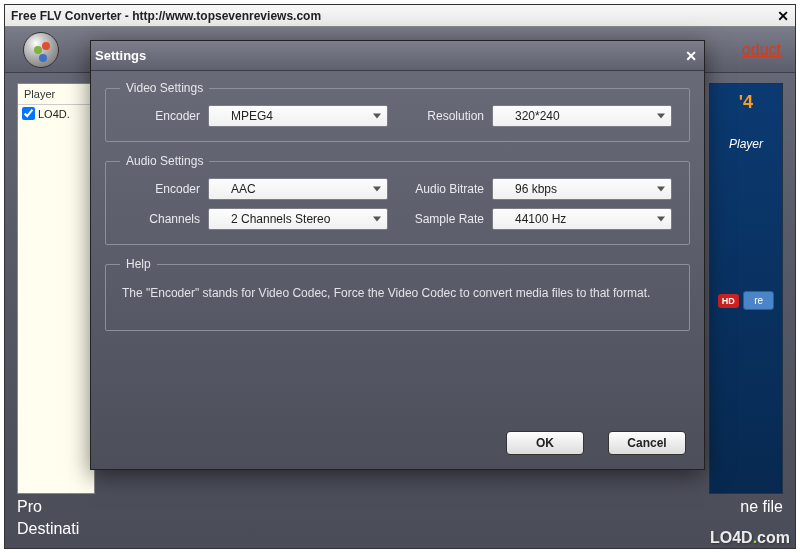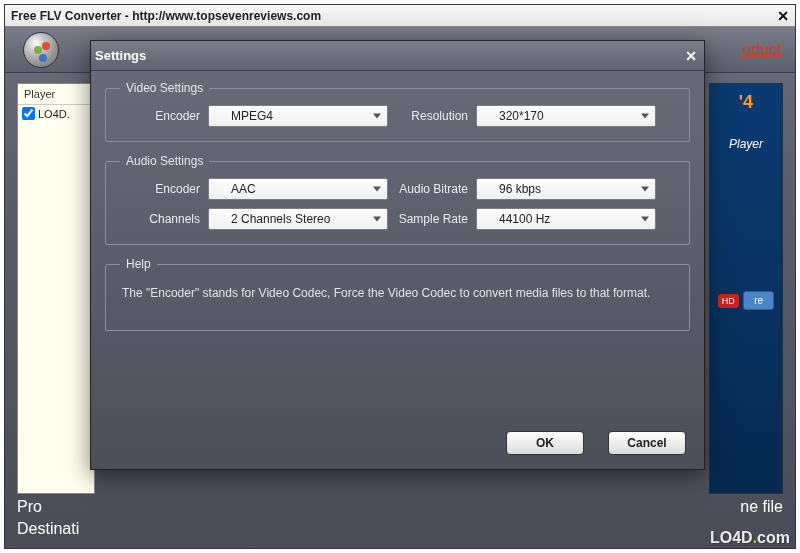--- a/index.html
+++ b/index.html
@@ -48,21 +48,21 @@
 .side-item input{margin-right:3px;}
 .ad-panel{
   position:absolute; right:0; top:0; width:74px; bottom:0;
   background: linear-gradient(180deg,#0b3a72,#072950);
   color:#fff; text-align:center; overflow:hidden;
   border:1px solid #234;
 }
 .ad-panel .p4{color:#ff9a1a;font-size:18px;font-weight:bold;margin-top:8px;}
 .ad-panel .player{color:#fff;font-size:12px;font-style:italic;margin-top:24px;}
 .ad-btn{display:inline-block;margin-top:140px;background:#4a86c7;border:1px solid #2e5d93;color:#fff;font-size:10px;padding:3px 10px;border-radius:3px;}
-.hd-badge{display:inline-block;margin-top:8px;background:#c22;color:#fff;font-size:9px;font-weight:normal;padding:2px 4px;border-radius:3px;}
+.hd-badge{display:inline-block;margin-top:8px;background:#c22;color:#fff;font-size:9px;font-weight:bold;padding:2px 4px;border-radius:3px;}
 .bottom-bar{position:absolute;left:12px;right:12px;bottom:10px;color:#fff;font-size:16px;}
 .bottom-row{display:flex;align-items:center;margin-top:4px;}
 .bottom-row .label{width:72px;}
 .bottom-row .tail{margin-left:auto;}
 
 
 .dialog{
   position:absolute; left:90px; top:40px; width:615px; height:430px;
   background: linear-gradient(180deg,#6a6c79 0%, #5b5d6a 50%, #4c4e5a 100%);
   border:1px solid #222; box-shadow:0 6px 22px rgba(0,0,0,.5);
@@ -74,21 +74,21 @@
   font-size:13px;padding:0 4px;
 }
 .dlg-title .spacer{flex:1;}
 .dlg-close{width:18px;height:18px;display:flex;align-items:center;justify-content:center;color:#fff;cursor:default;font-size:14px;}
 .dlg-body{padding:10px 14px 0 14px;color:#e4e4ea;}
 fieldset{
   border:1px solid #8d8f9b;border-radius:2px;
   padding:10px 14px 14px 14px;margin-bottom:12px;position:relative;
 }
 legend{color:#e6e6ec;font-size:12px;padding:0 6px;}
-.row{display:flex;align-items:center;margin-bottom:8px;}
+.row{display:flex;align-items:center;margin-bottom:8px;gap:16px;}
 .row:last-child{margin-bottom:0;}
 .field-group{display:flex;align-items:center;}
 .field-label{width:80px;text-align:right;color:#eaeaf0;font-size:12px;margin-right:8px;}
 .select{
   width:180px;height:22px;
   background:linear-gradient(180deg,#fdfdfd,#f0f0f0);
   border:1px solid #7a7c88;border-radius:2px;
   font-size:12px;color:#222;padding:0 22px 0 22px;
   display:flex;align-items:center;position:relative;
 }
@@ -169,21 +169,21 @@
         <div class="field-group">
           <div class="field-label">Encoder</div>
           <div class="select">
             <span>MPEG4</span>
             <span class="chev"></span>
           </div>
         </div>
         <div class="field-group">
           <div class="field-label">Resolution</div>
           <div class="select">
-            <span>320*170</span>
+            <span>320*240</span>
             <span class="chev"></span>
           </div>
         </div>
       </div>
     </fieldset>
 
     <fieldset>
       <legend>Audio Settings</legend>
       <div class="row">
         <div class="field-group">

